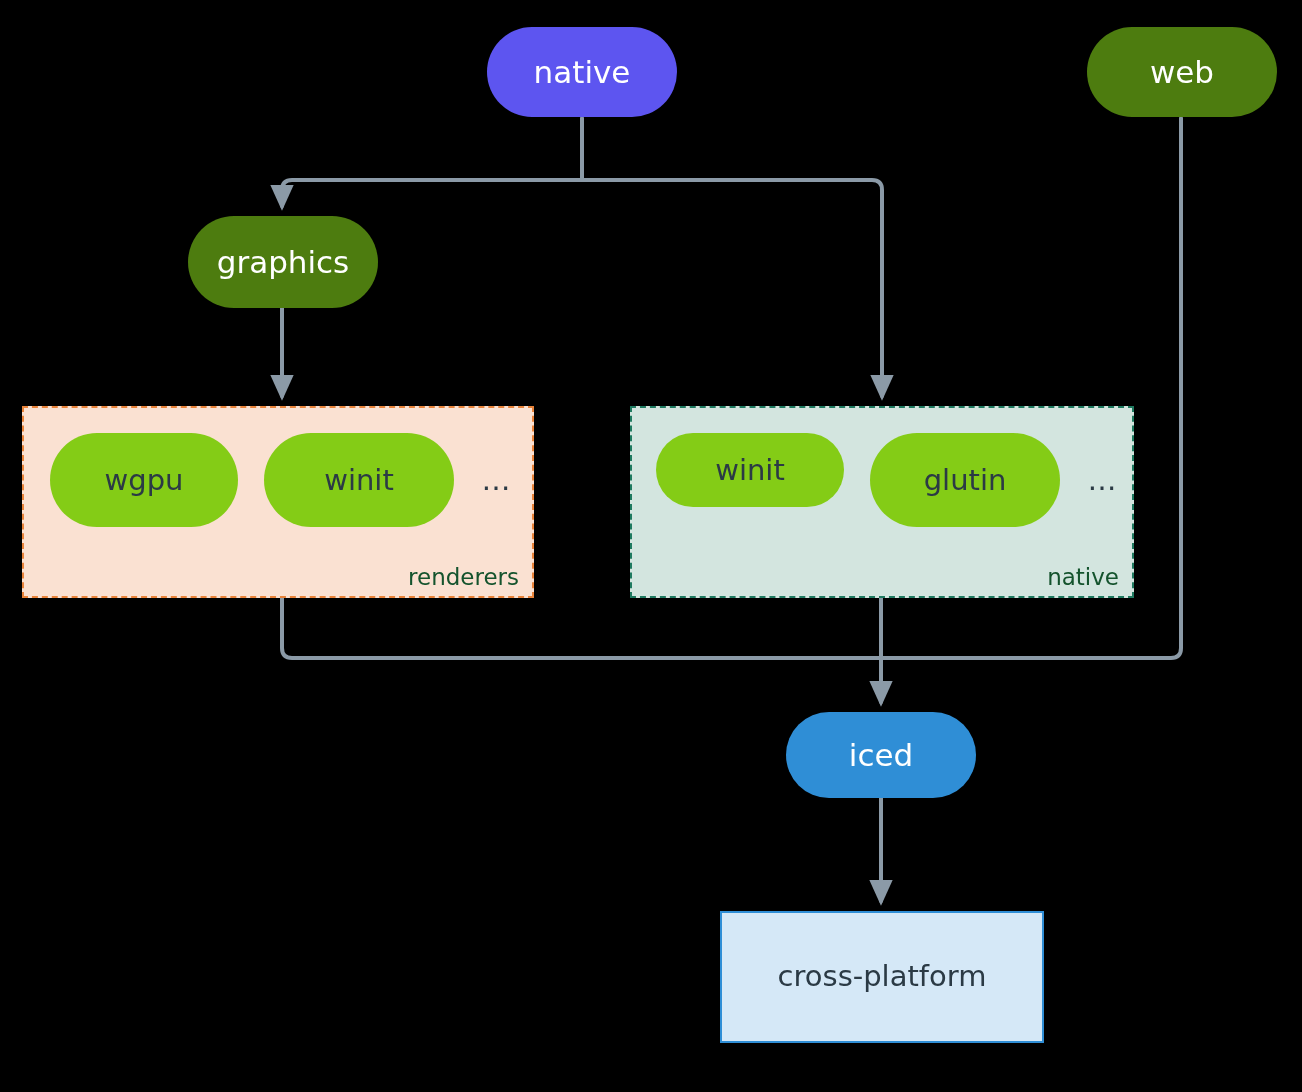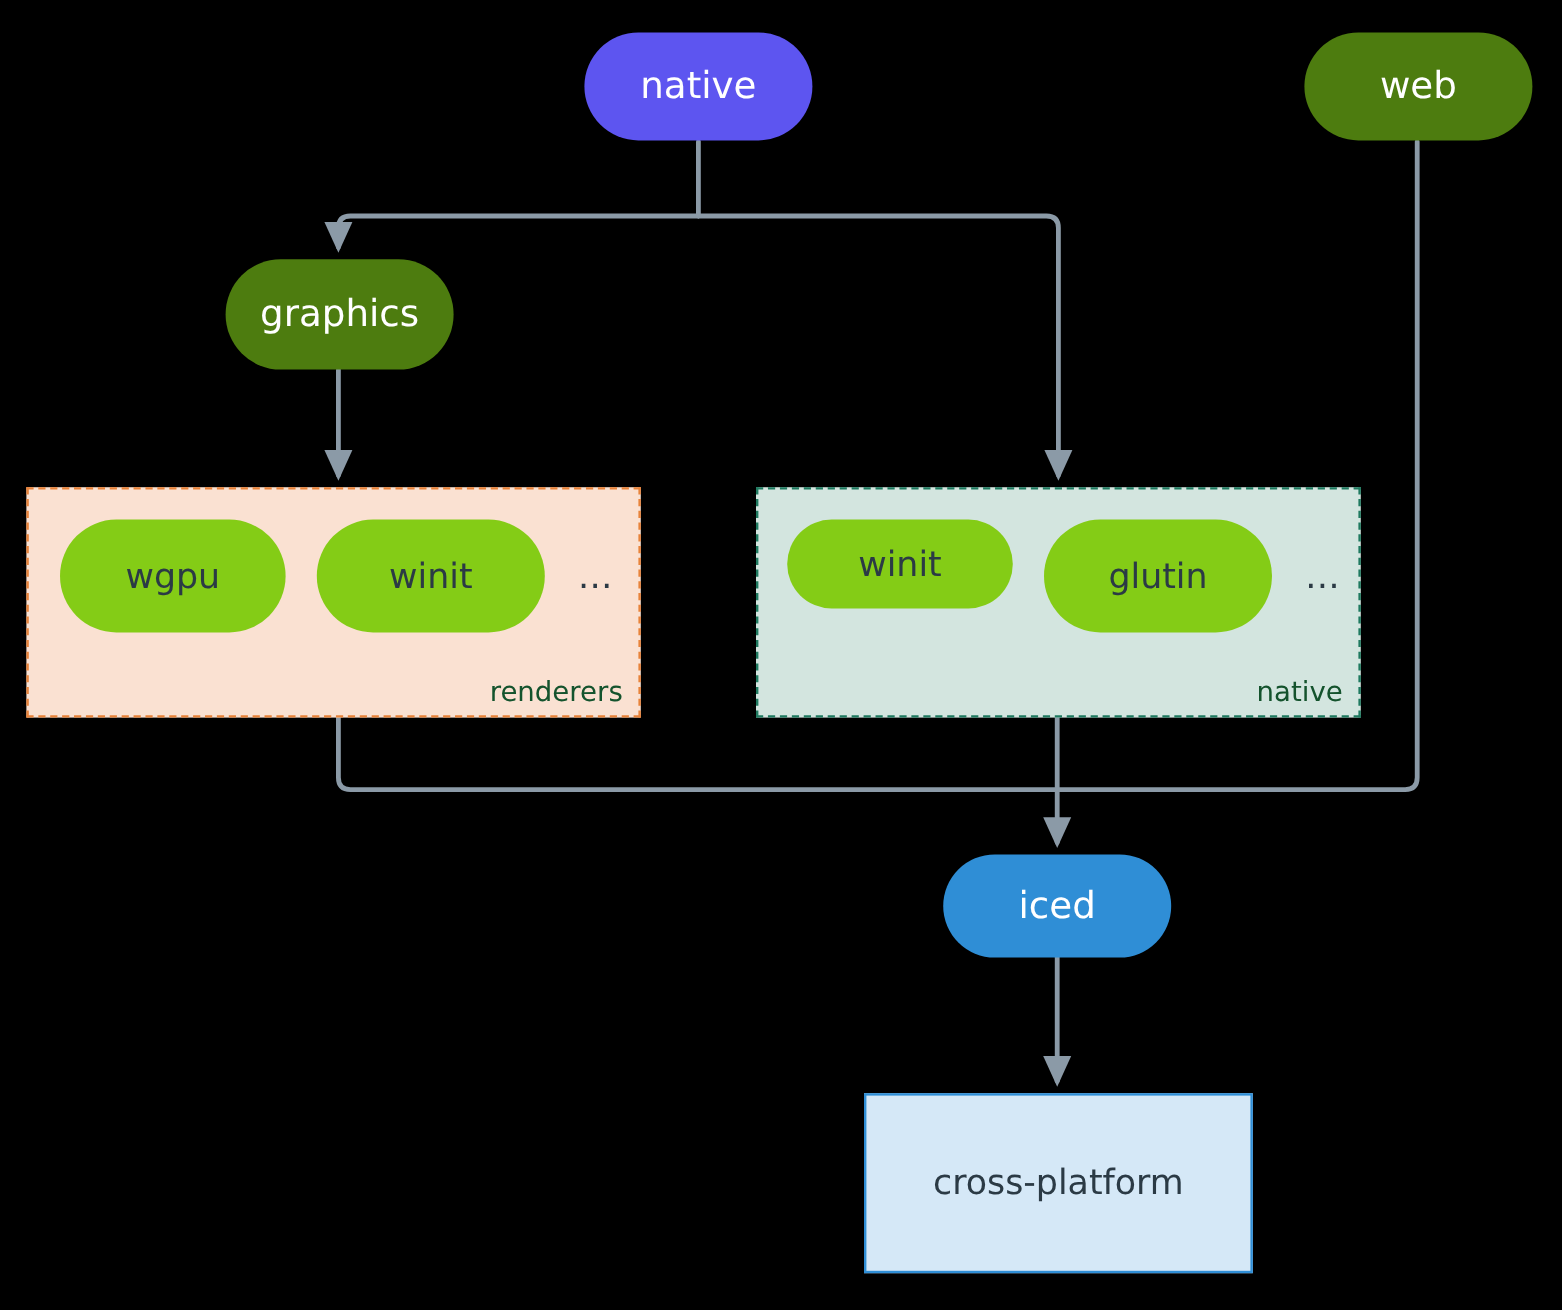--- a/index.html
+++ b/index.html
@@ -166,20 +166,20 @@
   </div>
 
   <div class="node pill-node" style="left:188px; top:216px; width:190px; height:92px; background:#4d7c0f;">
     <span>graphics</span>
   </div>
 
   <div class="node pill-node" style="left:786px; top:712px; width:190px; height:86px; background:#2f8ed6;">
     <span>iced</span>
   </div>
 
-  <div class="rect-node" style="left:720px; top:911px; width:324px; height:150px;
+  <div class="rect-node" style="left:720px; top:911px; width:324px; height:132px;
               background:#d5e8f7; border-color:#2f8ed6;text-align:center;">
     <div>
       <div>cross-platform</div>
     </div>
   </div>
 
 </div>
 
 </body></html>

